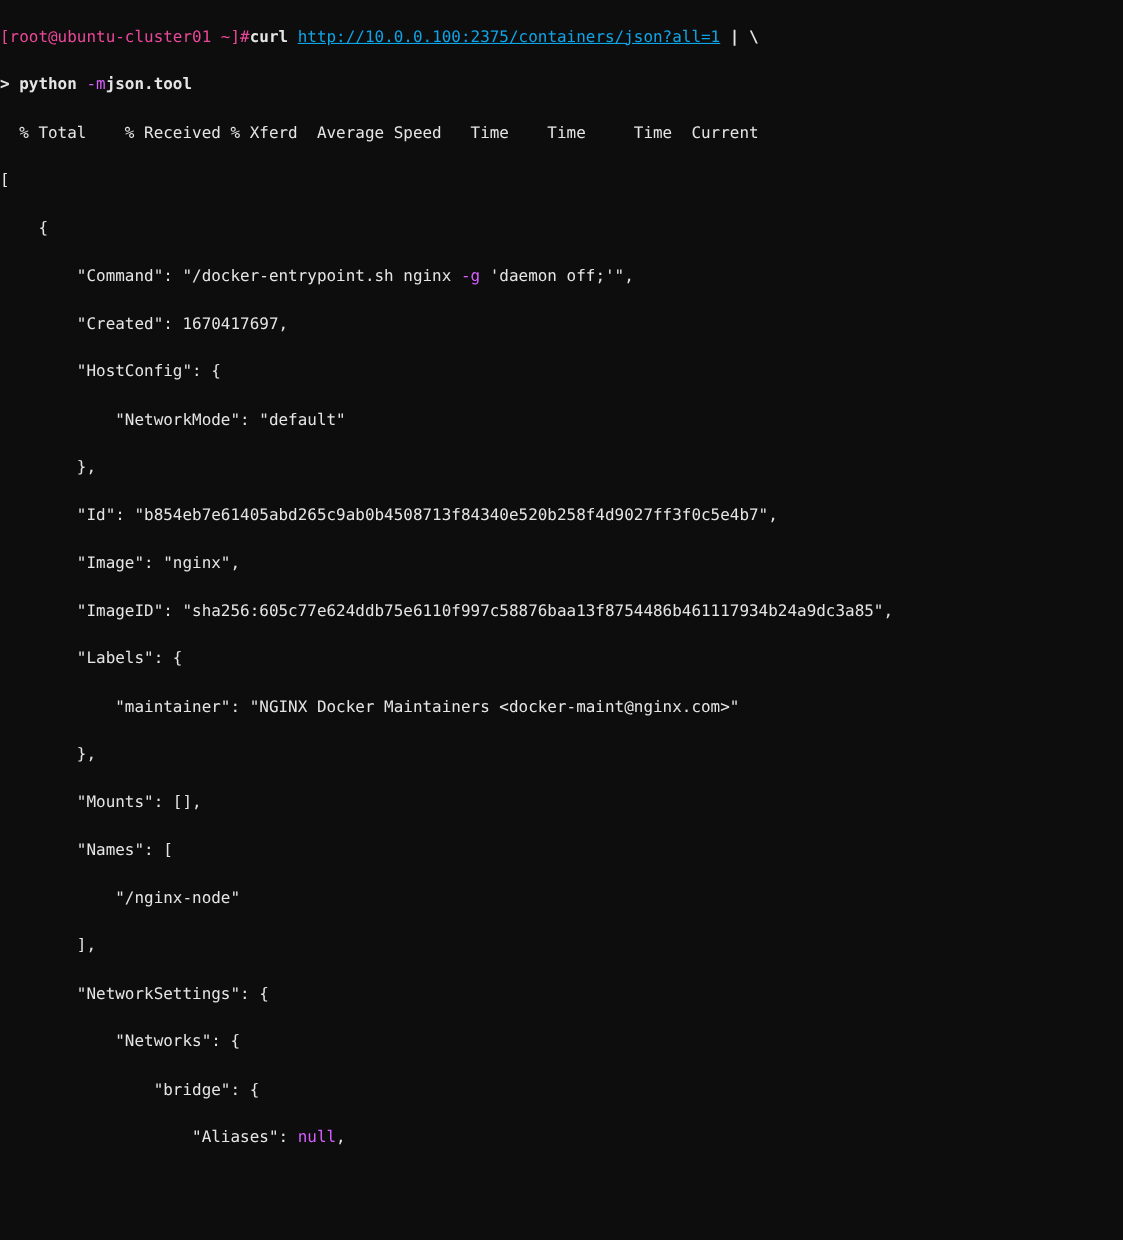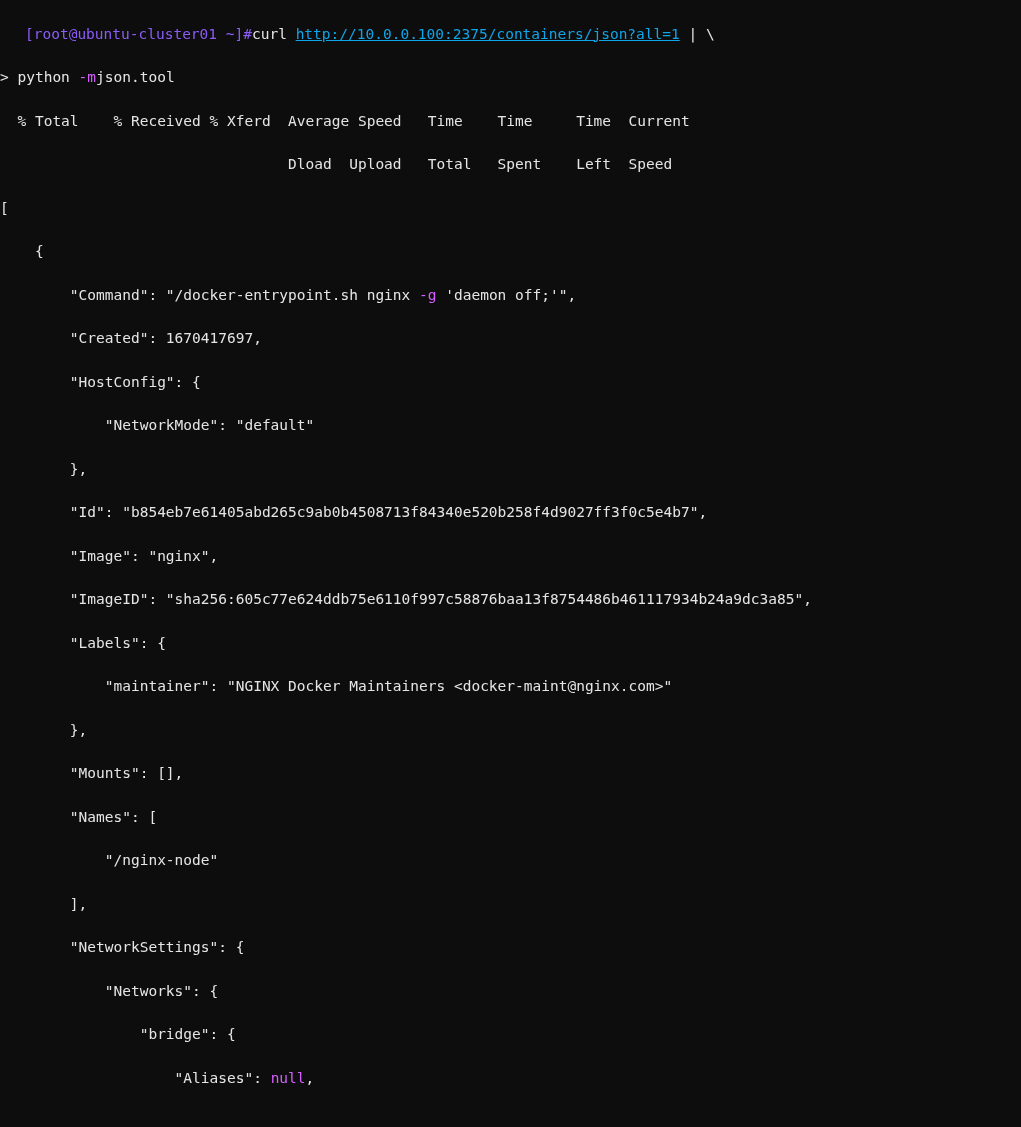--- a/index.html
+++ b/index.html
@@ -13,34 +13,33 @@
   }
   .terminal {
     background: #0d0d0d;
     width: 1021px;
     min-height: 1127px;
     box-sizing: border-box;
     padding: 2px 0 4px 0;
     white-space: pre;
   }
   .line { white-space: pre; }
-  .prompt-user { color: #8b5cf6; margin-left: 25px; }
-  .fg { color: #e5e5e5; }
+  .prompt-user { color: #ec4899; }
+  .fg { color: #e5e5e5; font-weight: bold; }
   .url { color: #0ea5e9; text-decoration: underline; }
   .flag { color: #d75fff; }
   .kw   { color: #d75fff; }
 </style>
 </head>
 <body>
 
 <div class="terminal">
 <div class="line"><span class="prompt-user">[root@ubuntu-cluster01 ~]#</span><span class="fg">curl </span><span class="url">http://10.0.0.100:2375/containers/json?all=1</span><span class="fg"> | \</span></div>
 <div class="line"><span class="fg">&gt; python </span><span class="flag">-m</span><span class="fg">json.tool</span></div>
 <div class="line">  % Total    % Received % Xferd  Average Speed   Time    Time     Time  Current</div>
-<div class="line">                                 Dload  Upload   Total   Spent    Left  Speed</div>
 <div class="line">[</div>
 <div class="line">    {</div>
 <div class="line"><span>        "Command": "/docker-entrypoint.sh nginx </span><span class="flag">-g</span><span> 'daemon off;'",</span></div>
 <div class="line">        "Created": 1670417697,</div>
 <div class="line">        "HostConfig": {</div>
 <div class="line">            "NetworkMode": "default"</div>
 <div class="line">        },</div>
 <div class="line">        "Id": "b854eb7e61405abd265c9ab0b4508713f84340e520b258f4d9027ff3f0c5e4b7",</div>
 <div class="line">        "Image": "nginx",</div>
 <div class="line">        "ImageID": "sha256:605c77e624ddb75e6110f997c58876baa13f8754486b461117934b24a9dc3a85",</div>

